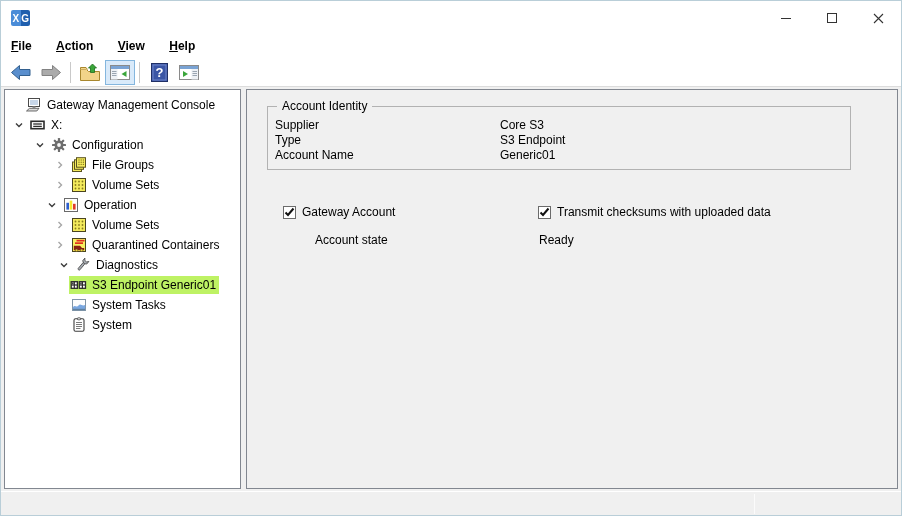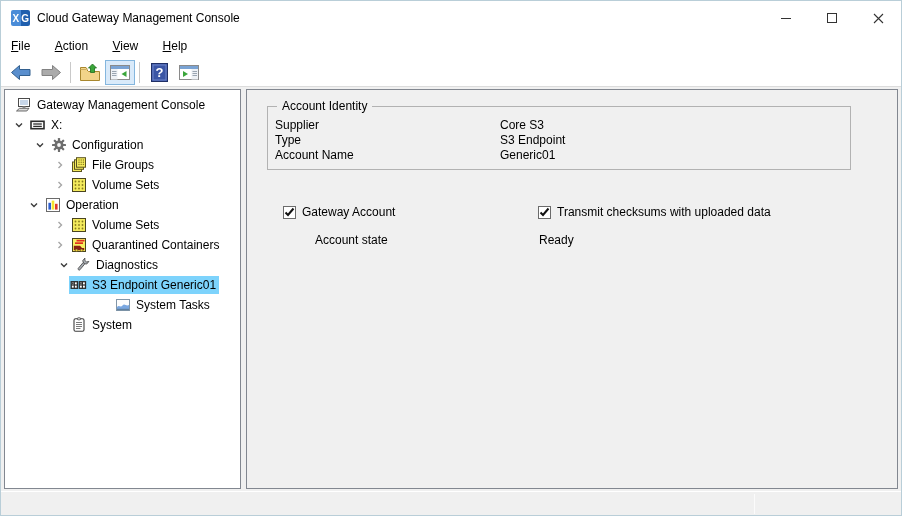--- a/index.html
+++ b/index.html
@@ -12,42 +12,42 @@
   .app-icon { position:absolute; left:10px; top:9px; width:19px; height:16px; display:flex; border-radius:2px; overflow:hidden; font-weight:bold; font-size:10px; color:#fff; }
   .app-icon .ai-x { background:#4a8cd8; flex:1; display:flex; align-items:center; justify-content:center; }
   .app-icon .ai-g { background:#1f5fae; flex:1; display:flex; align-items:center; justify-content:center; }
   .title-text { position:absolute; left:36px; top:0; height:34px; line-height:34px; }
   .win-btn { position:absolute; top:0; width:46px; height:34px; display:flex; align-items:center; justify-content:center; }
   .wb-min { right:92px; } .wb-max { right:46px; } .wb-close { right:0; }
   .glyph-min { width:10px; height:1px; background:#333; display:block; }
   .glyph-max { width:10px; height:10px; border:1px solid #333; display:block; }
 
   
-  .menubar { position:absolute; left:0; top:34px; width:100%; height:23px; background:#fff; padding-left:10px; }
+  .menubar { position:absolute; left:0; top:34px; width:100%; height:23px; background:#fff; padding-left:10px;font-weight:bold; }
   .menu-item { display:inline-block; height:23px; line-height:22px; margin-right:21px; cursor:default; }
   .menu-item::first-letter { text-decoration: underline; }
 
   
   .toolbar { position:absolute; left:0; top:57px; width:100%; height:29px; background:#fff; border-bottom:1px solid #dcdcdc; display:flex; align-items:center; padding-left:5px; }
   .tb-btn { width:30px; height:25px; display:flex; align-items:center; justify-content:center; border:1px solid transparent; }
   .tb-btn.active { background:#d9eafa; border:1px solid #84b6de; }
   .tb-sep { width:1px; height:21px; background:#c9c9c9; margin:0 4px; }
 
   
   .content { position:absolute; left:0; top:86px; width:902px; height:404px; background:#f0f0f0; }
   .tree-panel { position:absolute; left:3px; top:2px; width:237px; height:400px; background:#fff; border:1px solid #828790; overflow:hidden; padding-top:5px; }
   .splitter { position:absolute; left:240px; top:2px; width:5px; height:400px; background:#f0f0f0; }
   .detail-panel { position:absolute; left:245px; top:2px; width:652px; height:400px; background:#f0f0f0; border:1px solid #828790; }
 
   
   .tree-row { height:20px; display:flex; align-items:center; white-space:nowrap; }
   .chevron-slot { width:18px; height:16px; flex:0 0 18px; display:flex; align-items:center; justify-content:center; }
   .ticon { width:17px; height:16px; flex:0 0 17px; display:flex; align-items:center; justify-content:center; margin-right:5px; }
   .row-sel { display:flex; align-items:center; height:18px; padding:0 3px 0 1px; }
-  .row-sel.selected { background:#7dd3fc; }
+  .row-sel.selected { background:#bef264; }
   .tlabel { line-height:18px; }
 
   
   .groupbox { position:absolute; left:20px; top:16px; width:584px; height:64px; border:1px solid #b2b2b2; }
   .groupbox-label { position:absolute; left:9px; top:-8px; background:#f0f0f0; padding:0 5px; }
   .id-rows { padding:11px 0 0 7px; }
   .id-row { display:flex; line-height:15px; }
   .id-label { width:225px; flex:0 0 225px; }
   .cb-row { position:absolute; left:36px; top:115px; width:600px; display:flex; align-items:center; }
   .checkbox { width:13px; height:13px; background:#fff; border:1px solid #6b6b6b; display:inline-flex; align-items:center; justify-content:center; flex:0 0 13px; }
@@ -65,21 +65,20 @@
 </head>
 <body>
 
 <div class="window">
 
   <div class="titlebar">
     <span class="app-icon">
       <span class="ai-x">X</span>
         <span class="ai-g">G</span>
     </span>
-    <span class="title-text">Cloud Gateway Management Console</span>
     <div class="win-btn wb-min">
         <span class="glyph-min"></span>
       </div>
     <div class="win-btn wb-max">
         <span class="glyph-max"></span>
       </div>
     <div class="win-btn wb-close">
       <svg width="11" height="11" viewBox="0 0 11 11">
           <path d="M1 1 L10 10 M10 1 L1 10" stroke="#333" stroke-width="1.1" fill="none"></path>
         </svg>
@@ -143,21 +142,21 @@
             <line x1="14.5" y1="9.5" x2="19" y2="9.5"></line>
             <line x1="14.5" y1="11.5" x2="19" y2="11.5"></line>
           </g>
           <path d="M5 7 L5 13 L10 10 Z" fill="#3aa63a"></path>
         </svg>
     </div>
   </div>
 
   <div class="content">
     <div class="tree-panel" id="tree">
-        <div class="tree-row" style="padding-left: 9px; text-align: right;">
+        <div class="tree-row" style="padding-left: 19px; text-align: right;">
           <span class="row-sel">
             <span class="ticon">
               <svg width="17" height="16" viewBox="0 0 17 16">
                 <rect x="3.5" y="1.5" width="11" height="8" fill="#fff" stroke="#4a4a4a"></rect>
                 <rect x="5" y="3" width="8" height="5" fill="#c7d6e8"></rect>
                 <rect x="7.5" y="9.5" width="3" height="1.6" fill="#9a9a9a"></rect>
                 <path d="M1.5 14 L4.5 11.3 L14 11.3 L11.8 14 Z" fill="#dcdcdc" stroke="#4a4a4a" stroke-width="0.8"></path>
               </svg>
             </span>
             <span class="tlabel">Gateway Management Console</span>
@@ -249,21 +248,21 @@
                   <circle cx="11.5" cy="8" r="0.9"></circle>
                   <circle cx="4.5" cy="11.5" r="0.9"></circle>
                   <circle cx="8" cy="11.5" r="0.9"></circle>
                   <circle cx="11.5" cy="11.5" r="0.9"></circle>
                 </g>
               </svg>
             </span>
             <span class="tlabel">Volume Sets</span>
           </span>
         </div>
-        <div class="tree-row" style="padding-left: 20px;">
+        <div class="tree-row" style="padding-left: 38px;">
           <span class="chevron-slot">
             <svg width="10" height="10" viewBox="0 0 10 10">
               <polyline points="2,3.5 5,6.5 8,3.5" fill="none" stroke="#3c3c3c" stroke-width="1.4"></polyline>
             </svg>
           </span>
           <span class="row-sel">
             <span class="ticon">
               <svg width="16" height="16" viewBox="0 0 16 16">
                 <rect x="1.5" y="1.5" width="13" height="13" fill="#fff" stroke="#6a6a6a"></rect>
                 <rect x="3.4" y="5.8" width="2.6" height="6.8" fill="#2e5fd0"></rect>
@@ -355,21 +354,21 @@
                   <line x1="9.3" y1="8" x2="15.5" y2="8"></line>
                   <line x1="12.4" y1="4.7" x2="12.4" y2="11.3"></line>
                 </g>
                 <rect x="2" y="5.4" width="1.7" height="1.9" fill="#444"></rect>
                 <rect x="10.1" y="5.4" width="1.7" height="1.9" fill="#444"></rect>
               </svg>
             </span>
             <span class="tlabel">S3 Endpoint Generic01</span>
           </span>
         </div>
-        <div class="tree-row" style="padding-left: 46px; gap: 44px;">
+        <div class="tree-row" style="padding-left: 46px;">
           <span class="chevron-slot"></span>
           <span class="row-sel">
             <span class="ticon">
               <svg width="16" height="16" viewBox="0 0 16 16">
                 <rect x="1.5" y="2.5" width="13" height="11" fill="#fdfdfd" stroke="#8296a8"></rect>
                 <path d="M2 13 L2 10 C4 7.5 5.5 11 7.5 8.5 C9.5 6 11 9.5 14 8 L14 13 Z" fill="#7aa7e0"></path>
                 <rect x="2" y="11.8" width="12" height="1.4" fill="#60809f"></rect>
               </svg>
             </span>
             <span class="tlabel">System Tasks</span>

